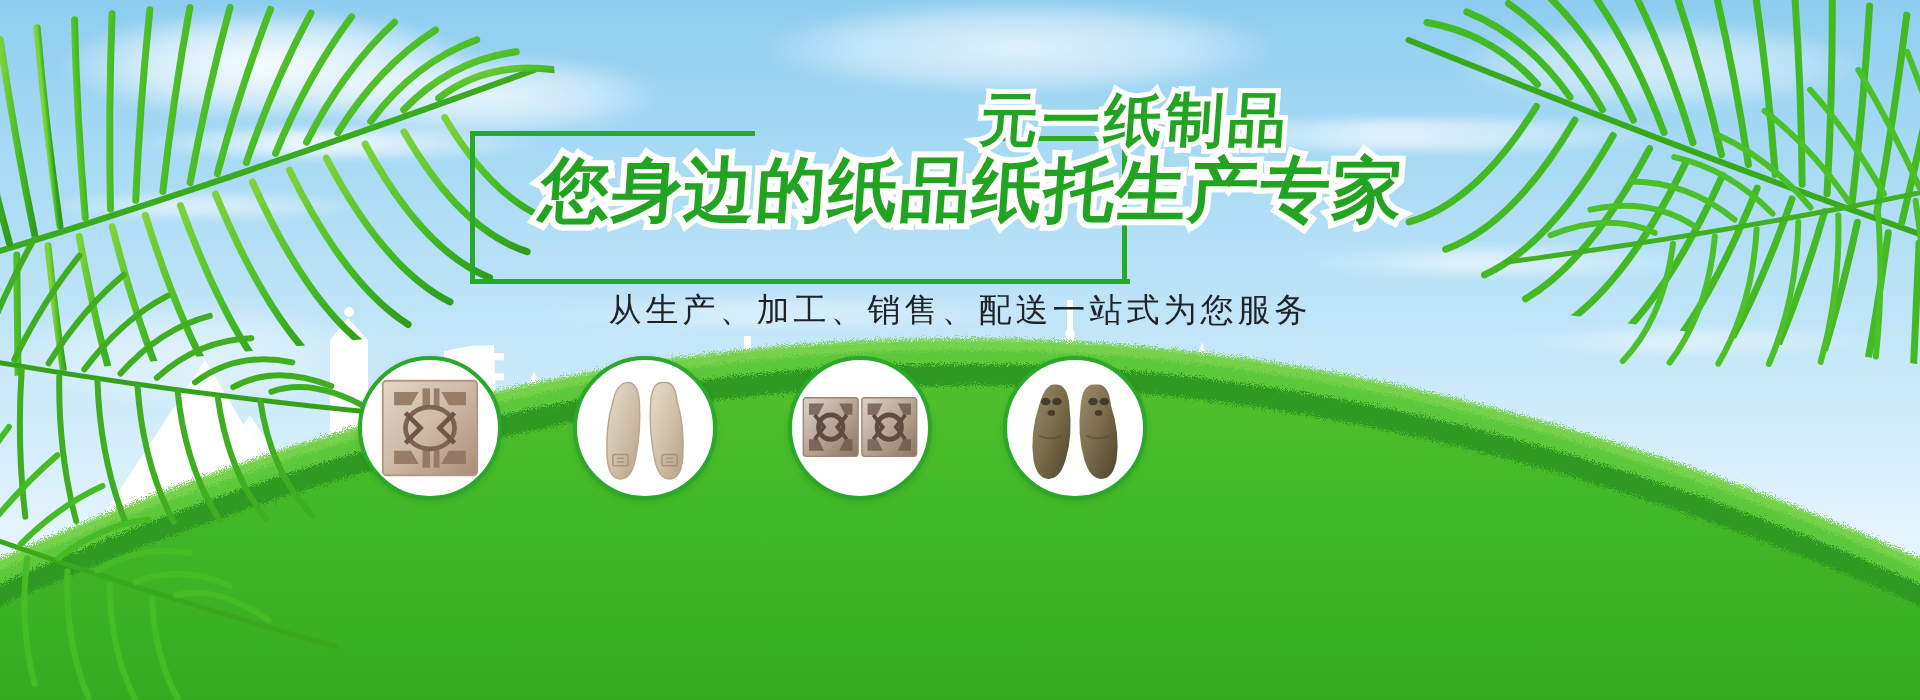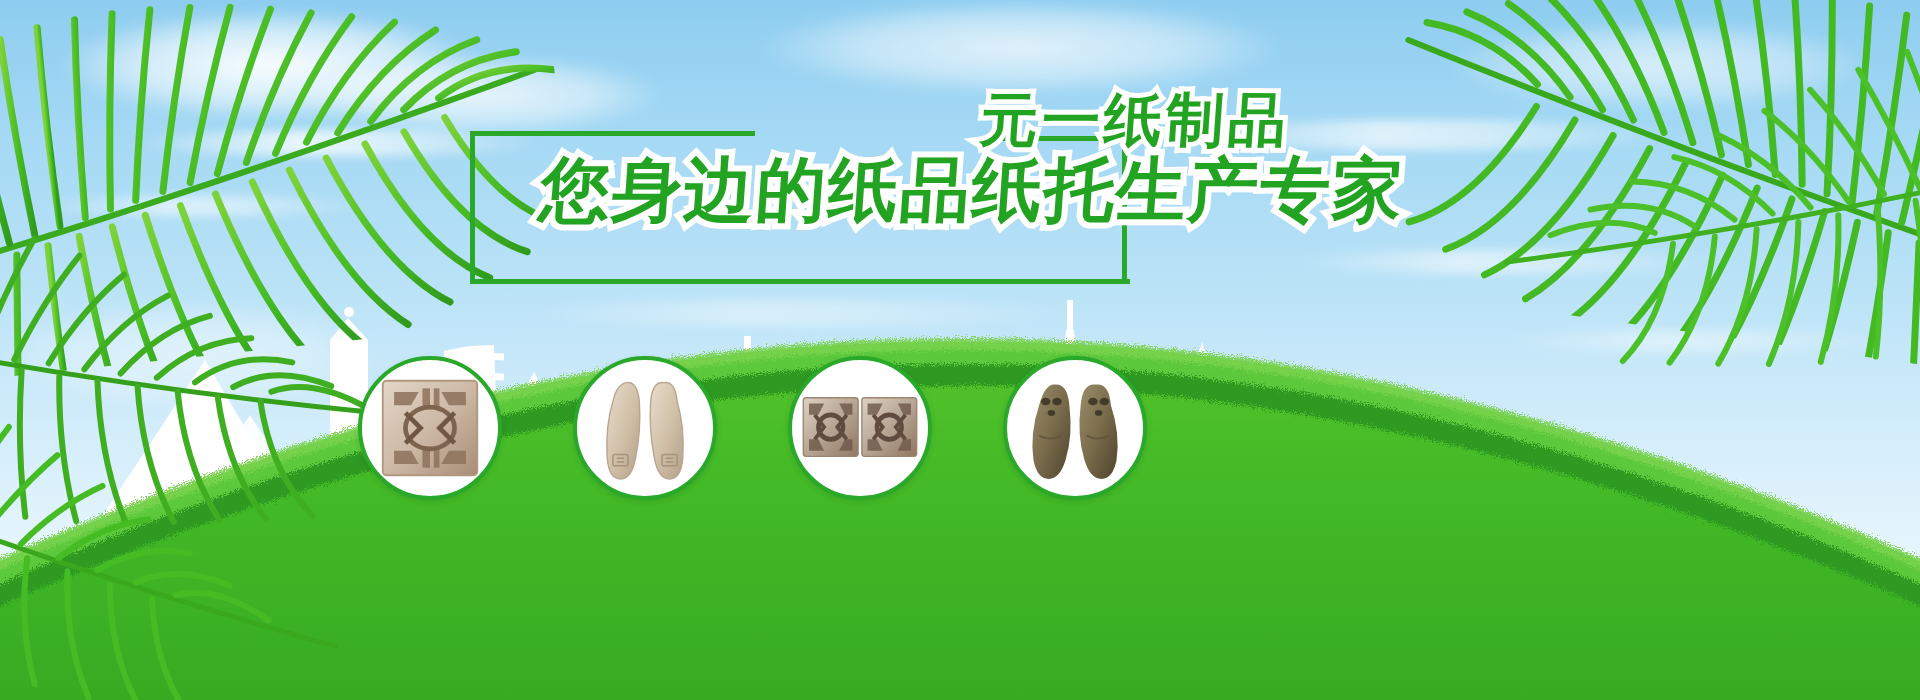--- a/index.html
+++ b/index.html
@@ -384,20 +384,21 @@
   <div class="frame-r"></div>
 
   <div class="title-row">
     <span class="t1">元一纸制品</span>
   </div>
 
   <div class="title-row2">
     <span class="t2">您身边的纸品纸托生产专家</span>
   </div>
 
+  <div class="subtitle">从生产、加工、销售、配送一站式为您服务</div>
 
   <div class="circles">
 
     <div class="pcircle" style="left:358px; top:356px; width:144px; height:144px;">
       <svg class="pimg" viewBox="0 0 144 144">
         <defs>
           <linearGradient id="pulpA" x1="0" y1="0" x2="1" y2="1">
             <stop offset="0%" stop-color="#e4d6c8"></stop>
               <stop offset="50%" stop-color="#cdb9a6"></stop>
               <stop offset="100%" stop-color="#a88d77"></stop>

